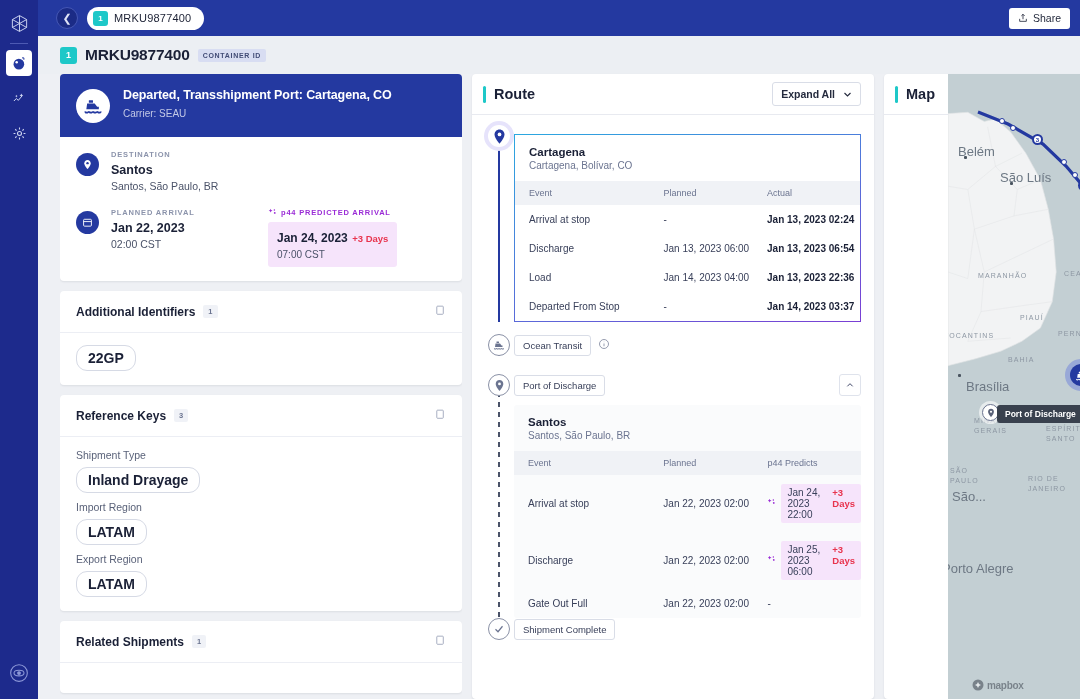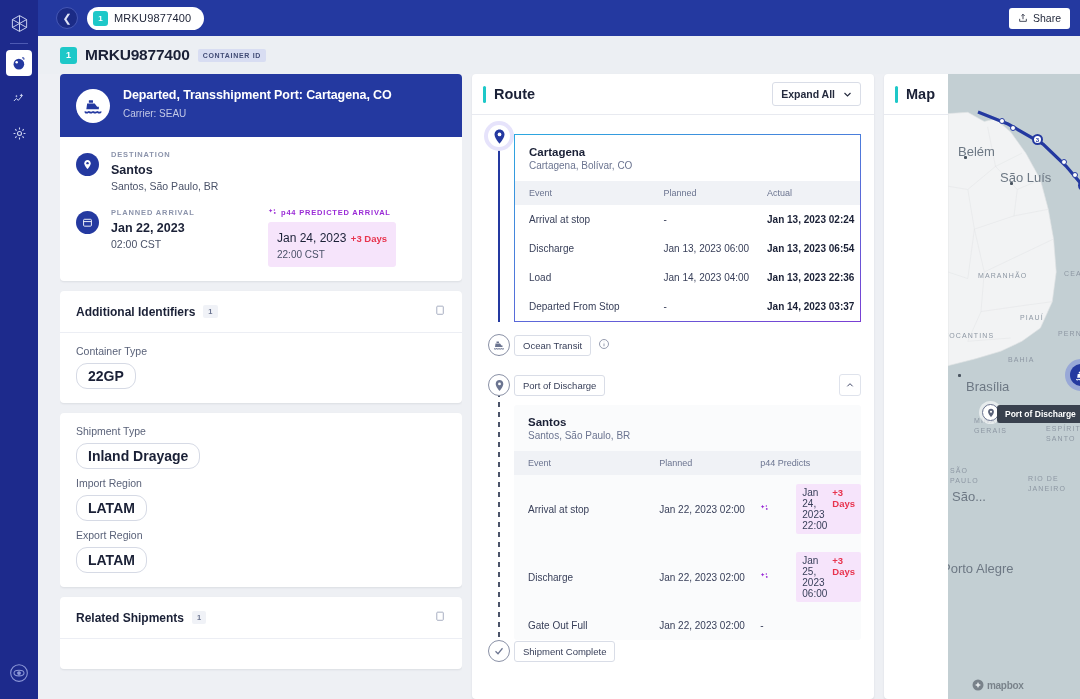--- a/index.html
+++ b/index.html
@@ -103,21 +103,21 @@
     display: flex; align-items: center; justify-content: center; flex: none; margin-top: 3px;
   }
   .lbl-cap { font-size: 7.5px; color: #8b93ab; letter-spacing: .85px; font-weight: 600; }
   .val-bold { font-size: 12.5px; font-weight: bold; color: #1a2036; margin-top: 4px; }
   .val-sub  { font-size: 10.5px; color: #4a5268; margin-top: 3px; }
   .split { display: flex; margin-top: 16px; }
   .split-l { width: 118px; flex: none; }
   .split-div { width: 1px; background: #e2e5ee; margin: 2px 14px 0 0; }
   .pred-cap { font-size: 7.5px; color: #9a2bd6; letter-spacing: .8px; font-weight: bold; display:flex; gap:4px; align-items:center;}
   .pred-box { background: #f6e4fb; border-radius: 3px; padding: 6px 9px 7px; margin-top: 5px; display:inline-block;}
-  .pred-b1 { font-size: 12px; font-weight: normal; color: #1a2036; }
+  .pred-b1 { font-size: 12px; font-weight: bold; color: #1a2036; }
   .pred-days { color: #e8344e; font-size: 9.5px; font-weight: bold; }
   .pred-b2 { font-size: 10px; color: #4a5268; margin-top: 3px; }
 
   
   .acc-head {
     height: 42px; display: flex; align-items: center; padding: 0 16px;
     border-bottom: 1px solid #eceef4; cursor: pointer;
   }
   .acc-title { font-size: 12px; font-weight: bold; color: #1a2036; }
   .acc-count {
@@ -181,21 +181,21 @@
   table.evt { width: 100%; border-collapse: collapse; }
   table.evt th {
     text-align: left; font-size: 9px; font-weight: normal; color: #6b7490;
     background: #f0f2f6; padding: 7px 0 7px 14px;
   }
   table.evt td { font-size: 10px; color: #39405a; padding: 9px 0 9px 14px; }
   table.evt td.actual { font-weight: bold; color: #1a2036; }
   .w-evt { width: 39%; } .w-pl { width: 30%; }
   .pred-cell { display: flex; align-items: center; gap: 5px; }
   .pred-ico { color: #9a2bd6; font-size: 9px; }
-  .pred-hl { background: #f6e4fb; border-radius: 2px; padding: 3px 6px; display:flex; gap:5px; align-items:baseline;margin-left:22px;}
+  .pred-hl { background: #f6e4fb; border-radius: 2px; padding: 3px 6px; display:flex; gap:5px; align-items:baseline;}
   .pred-hl .d { color: #e8344e; font-weight: bold; font-size: 9.5px; }
 
   
   .map-wrap { flex: 1; position: relative; overflow: hidden; background: #c3cfd3; }
   .map-land { position: absolute; inset: 0; }
   .map-lbl { position: absolute; font-size: 7px; color: #8d97a3; letter-spacing: 1.1px; }
   .map-city { position: absolute; font-size: 13px; color: #6d7884; }
   .city-dot { position: absolute; width: 3px; height: 3px; background: #4a5560; border-radius: 1px; }
   .wp { position: absolute; width: 11px; height: 11px; border-radius: 50%; background: #fff;
         border: 2px solid #2439a0; font-size: 6px; color: #2439a0; display:flex;
@@ -334,46 +334,54 @@
                     <circle cx="17" cy="5" r="2"></circle>
                       <circle cx="18" cy="13" r="2.4"></circle>
                   </svg>
                   <span>p44 PREDICTED ARRIVAL</span>
                 </div>
                 <div class="pred-box">
                   <div>
                     <span class="pred-b1">Jan 24, 2023</span>
                     <span class="pred-days">+3 Days</span>
                   </div>
-                  <div class="pred-b2">22:00 CST</div>
+                  <div class="pred-b2">07:00 CST</div>
                 </div>
               </div>
             </div>
           </div>
         </div>
 
         <div class="card">
           <div class="acc-head">
             <span class="acc-title">Additional Identifiers</span>
             <span class="acc-count">1</span>
             <span class="acc-act">
               <svg width="13" height="13" viewBox="0 0 24 24" fill="none" stroke="#9aa2b8" stroke-width="1.6">
                 <rect x="7" y="4" width="12" height="15" rx="1.5"></rect>
               </svg>
             </span>
           </div>
           <div class="acc-body">
             <div class="field">
-              <div class="field-lbl">Container Type</div>
               <span class="chip">22GP</span>
             </div>
           </div>
         </div>
 
         <div class="card">
+          <div class="acc-head">
+            <span class="acc-title">Reference Keys</span>
+            <span class="acc-count">3</span>
+            <span class="acc-act">
+              <svg width="13" height="13" viewBox="0 0 24 24" fill="none" stroke="#9aa2b8" stroke-width="1.6">
+                <rect x="7" y="4" width="12" height="15" rx="1.5"></rect>
+              </svg>
+            </span>
+          </div>
           <div class="acc-body">
             <div class="field">
               <div class="field-lbl">Shipment Type</div>
               <span class="chip">Inland Drayage</span>
             </div>
             <div class="field">
               <div class="field-lbl">Import Region</div>
               <span class="chip">LATAM</span>
             </div>
             <div class="field">

